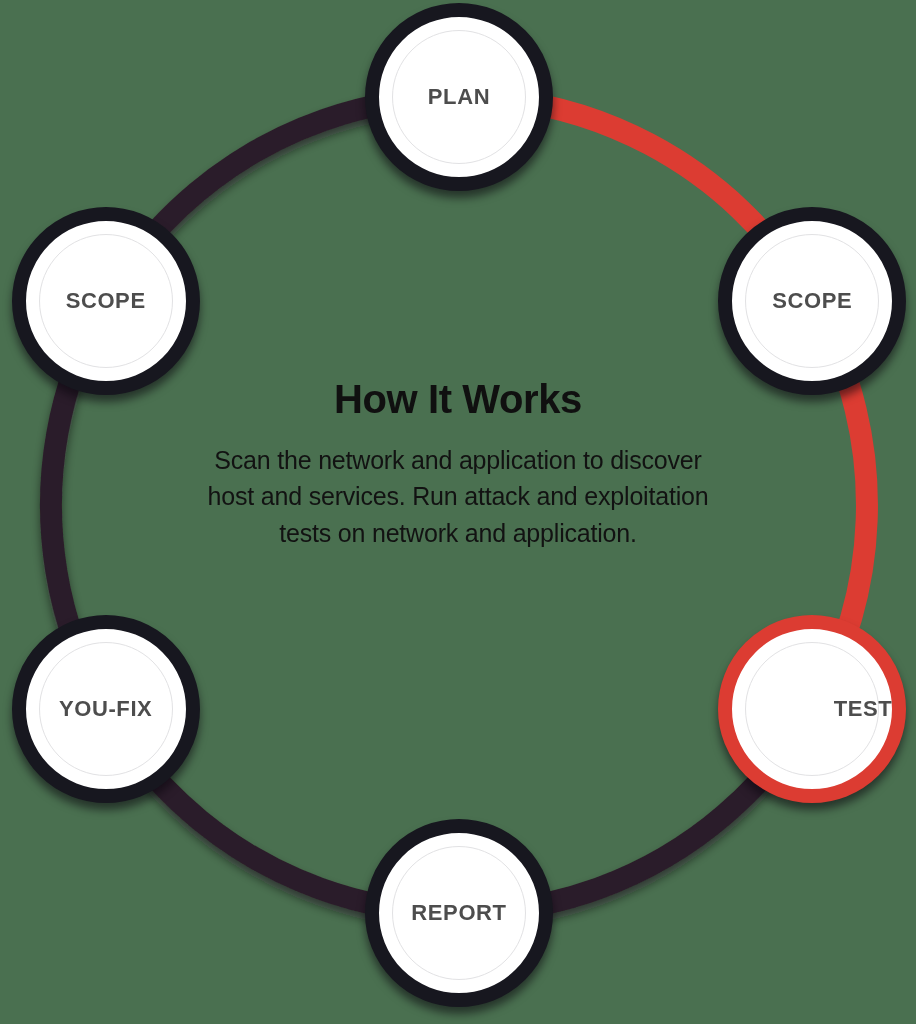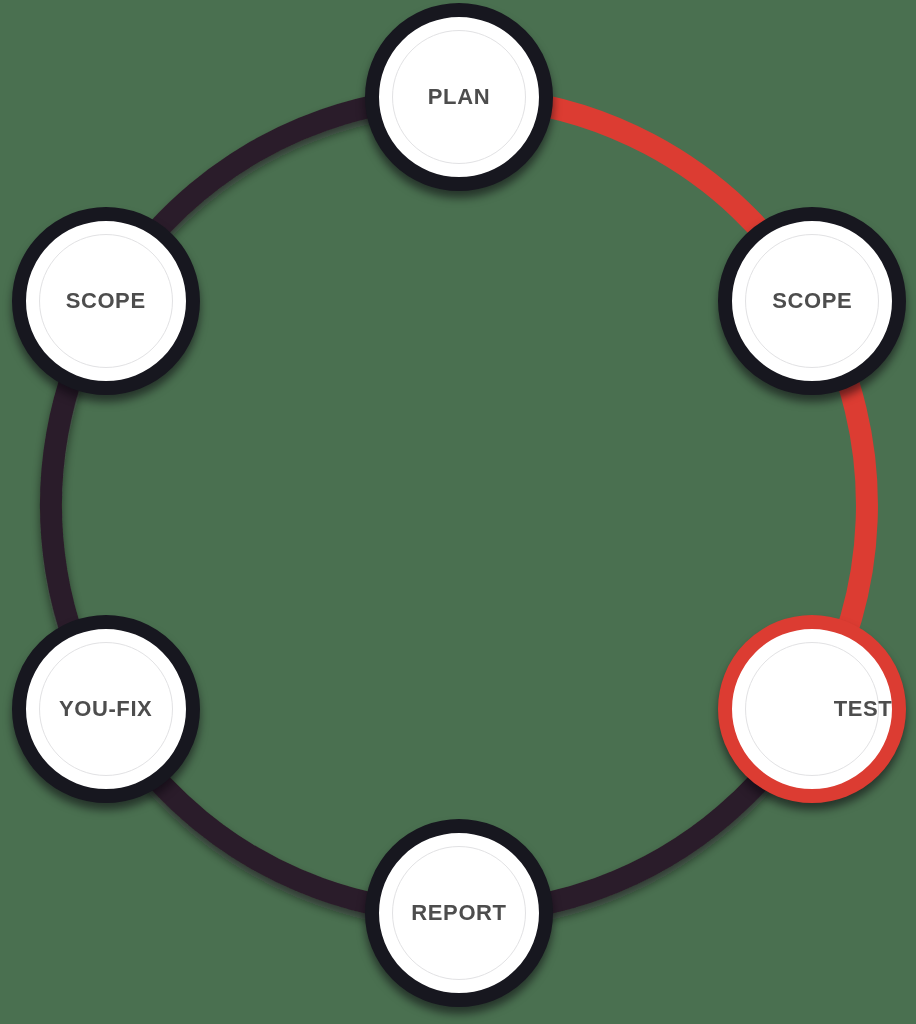--- a/index.html
+++ b/index.html
@@ -115,20 +115,24 @@
       <filter id="arc-shadow" x="-30%" y="-30%" width="160%" height="160%">
         <feDropShadow dx="0" dy="6" stdDeviation="5" flood-color="#0A060C" flood-opacity="0.5"></feDropShadow>
       </filter>
     </defs>
 
     <path d="M 812.3 709.0 A 408 408 0 1 1 459.0 97.0" fill="none" stroke="#2B1D29" stroke-width="22" filter="url(#arc-shadow)"></path>
 
     <path d="M 459.0 97.0 A 408 408 0 0 1 812.3 709.0" fill="none" stroke="#DC3C32" stroke-width="22"></path>
   </svg>
 
+  <div class="center-block">
+    <h1 class="center-title">How It Works</h1>
+    <p class="center-desc">Scan the network and application to discover host and services. Run attack and exploitation tests on network and application.</p>
+  </div>
 
   <div class="node dark" id="node-plan" style="left: 365px; top: 3px; border-color: rgb(23, 23, 31); border-width: 14px;">
     <span class="inner-ring"></span>
     <span class="node-label">PLAN</span>
   </div>
 
   <div class="node dark" id="node-scope" style="left: 718.338px; top: 207px; border-color: rgb(23, 23, 31); border-width: 14px;">
     <span class="inner-ring"></span>
     <span class="node-label">SCOPE</span>
   </div>

